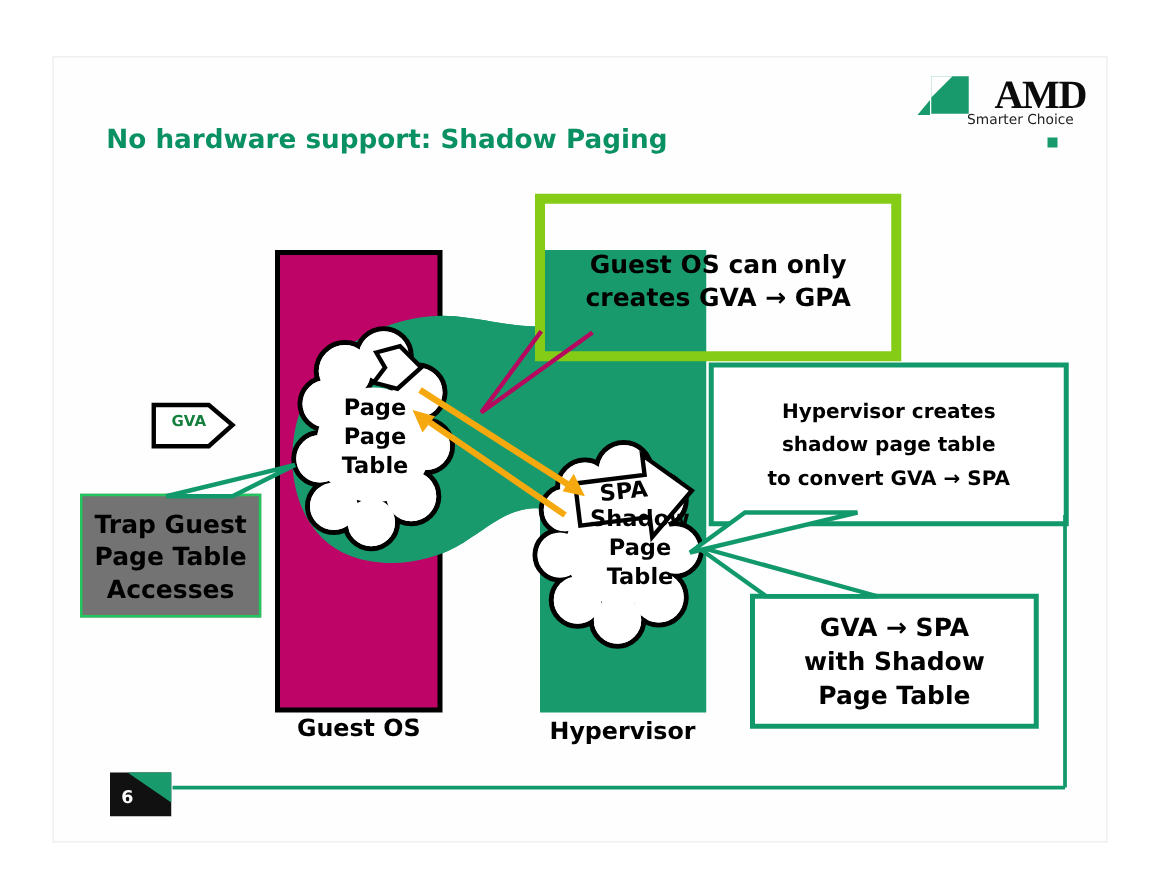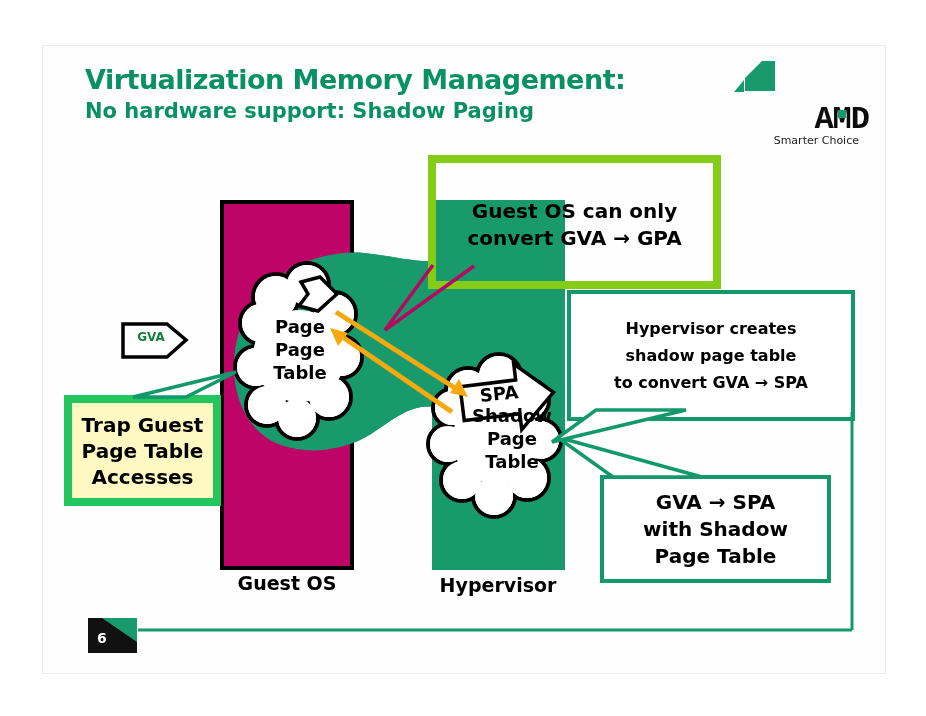--- a/index.html
+++ b/index.html
@@ -19,29 +19,29 @@
     left:85px;top:64px;font-size:27px;line-height:32px;color:#0a9163;
     letter-spacing:-0.5px;white-space:nowrap;
   }
   .subtitle{
     left:85px;top:98px;font-size:21px;line-height:26px;color:#0a9163;
     white-space:nowrap;
   }
   .logo{left:733px;top:58px;width:136px;z-index:2;position:absolute;}
   .logo-row{display:flex;align-items:flex-start;justify-content:flex-end;}
   .logo-amd{font-weight:800;font-size:32px;line-height:34px;color:#0b0b0b;letter-spacing:-1px;
-            font-family:Liberation Mono, monospace;margin-top:45px;}
+            font-family:Liberation Serif, serif;}
   .logo-tag{text-align:right;font-size:11px;color:#222;font-weight:normal;margin-top:-3px;padding-right:10px;}
   .logo-dot{position:absolute;left:105px;top:52px;width:8px;height:8px;background:#189a6c;}
   .callout{position:absolute;z-index:2;display:flex;flex-direction:column;justify-content:center;
            align-items:center;text-align:center;font-weight:bold;color:#000;}
   .co-line{display:block;}
   .co-magenta{left:428px;top:155px;width:277px;height:112px;border:8px solid #84cc16;background:transparent;
               font-size:20px;line-height:27px;padding-top:6px;}
-  .co-trap{left:64px;top:395px;width:141px;height:95px;border:8px solid #22c55e;background:#fef9c3;
+  .co-trap{left:64px;top:395px;width:141px;height:95px;border:2px solid #22c55e;background:#737373;
            font-size:20px;line-height:26px;}
   .co-hyp{left:567px;top:290px;width:280px;height:123px;border:4px solid #12996b;background:#fff;
           font-size:16px;line-height:27px;}
   .co-gvaspa{left:600px;top:475px;width:223px;height:100px;border:4px solid #12996b;background:#fff;
              font-size:20px;line-height:27px;}
   .cloud-label{position:absolute;z-index:2;text-align:center;font-weight:bold;font-size:18px;line-height:23px;color:#000;}
   .guest-cloud-label{left:252px;top:315px;width:96px;}
   .shadow-cloud-label{left:462px;top:404px;width:100px;}
   .spa-label{left:470px;top:383px;width:58px;position:absolute;z-index:2;text-align:center;
              font-weight:bold;font-size:18px;color:#000;transform:rotate(-6deg);}
@@ -121,39 +121,38 @@
         <circle cx="448" cy="444" r="18"></circle>
       <circle cx="452" cy="408" r="17"></circle>
         <circle cx="496" cy="440" r="44"></circle>
     </g>
 
     <polygon points="462,382 518,382 518,366 554,399 518,432 518,416 462,416" transform="rotate(-7 500 400)" fill="#fff" stroke="#000" stroke-width="3.5"></polygon>
 
     <polygon points="123,324 167,324 186,340 167,357 123,357" fill="#fff" stroke="#000" stroke-width="3.5"></polygon>
   </svg>
 
-  <div class="txt title">Virtualization Memory Management:</div>
   <div class="txt subtitle">No hardware support: Shadow Paging</div>
 
   <div class="logo">
     <div class="logo-row">
       <span class="logo-amd">AMD</span>
       <svg width="44" height="38" viewBox="0 0 44 38">
         <rect x="12" y="3" width="30" height="30" fill="#189a6c"></rect>
         <polygon points="12,3 29,3 12,20" fill="#ffffff"></polygon>
         <polygon points="1,34 11,22 11,34" fill="#189a6c"></polygon>
       </svg>
     </div>
     <div class="logo-tag">Smarter Choice</div>
     <div class="logo-dot"></div>
   </div>
 
   <div class="callout co-magenta">
     <span class="co-line">Guest OS can only</span>
-    <span class="co-line">convert GVA → GPA</span>
+    <span class="co-line">creates GVA → GPA</span>
   </div>
 
   <div class="callout co-trap">
     <span class="co-line">Trap Guest</span>
     <span class="co-line">Page Table</span>
     <span class="co-line">Accesses</span>
   </div>
 
   <div class="callout co-hyp">
     <span class="co-line">Hypervisor creates</span>

